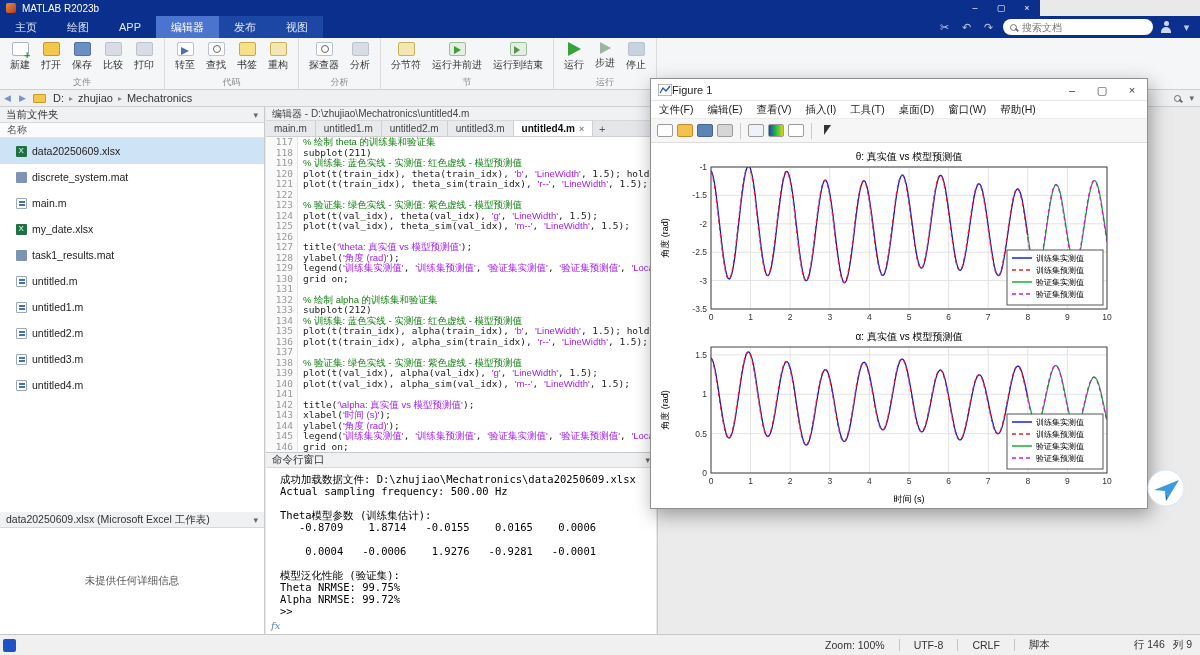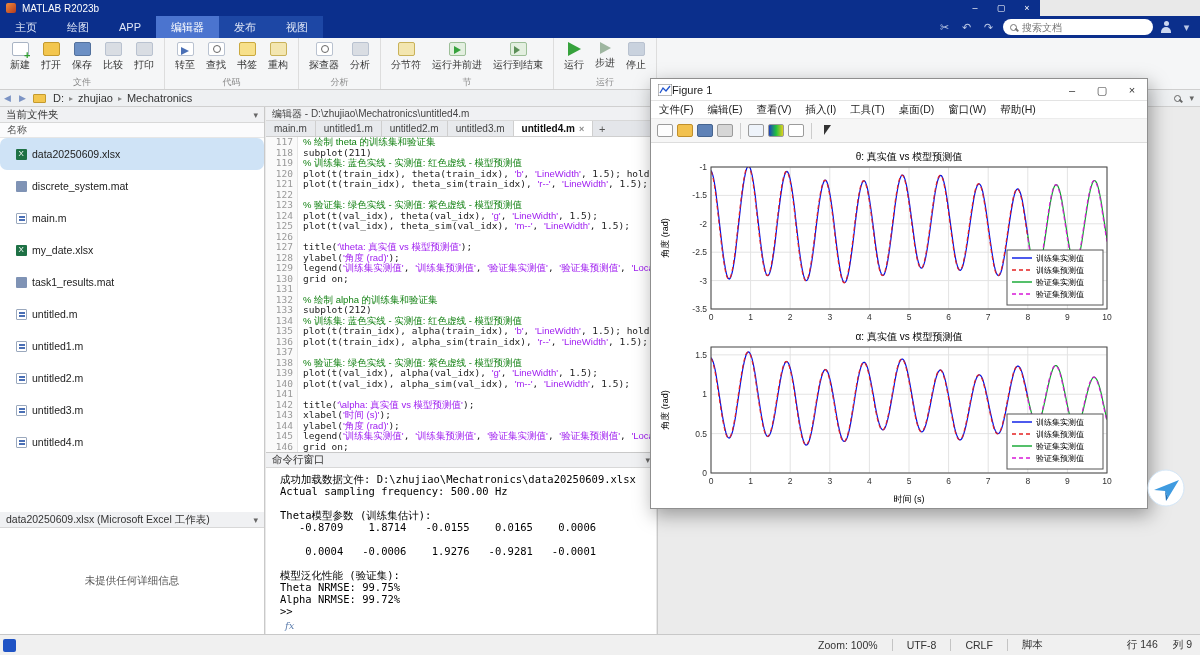--- a/index.html
+++ b/index.html
@@ -61,21 +61,21 @@
 .crumb-right{position:absolute;right:6px;display:flex;align-items:center;gap:8px;}
 .mag2{width:7px;height:7px;border:1.5px solid #666;border-radius:50%;position:relative;}
 .mag2::after{content:'';position:absolute;width:4px;height:1.5px;background:#666;transform:rotate(45deg);right:-3px;bottom:-1px;}
 .chev{color:#666;font-size:9px;}
 
 
 .leftpanel{position:absolute;left:0;top:107px;width:265px;height:527px;background:#fff;border-right:1px solid #c9c9c9;display:flex;flex-direction:column;z-index:2;}
 .panel-h{height:16px;background:#f0f1f3;border-bottom:1px solid #d8d8d8;display:flex;align-items:center;justify-content:space-between;padding:0 6px;font-size:10.5px;color:#333;flex:0 0 auto;}
 .col-h{height:15px;border-bottom:1px solid #e6e6e6;display:flex;align-items:center;padding:0 7px;font-size:10px;color:#555;background:#fbfbfc;flex:0 0 auto;}
 .filelist{flex:0 0 auto;}
-.frow{height:32px;display:flex;align-items:center;gap:5px;padding:0 4px 0 16px;font-size:10.5px;color:#222;white-space:nowrap;border-radius:7px;}
+.frow{height:26px;display:flex;align-items:center;gap:5px;padding:0 4px 0 16px;font-size:10.5px;color:#222;white-space:nowrap;}
 .frow.sel{background:#cfe3f6;}
 .fic{width:11px;height:11px;border-radius:1px;flex:0 0 auto;position:relative;}
 .fic-xlsx{background:#1e7145;}
 .fic-xlsx::after{content:'X';color:#fff;font-size:8px;position:absolute;left:2.5px;top:0.5px;}
 .fic-mat{background:#7f93b5;}
 .fic-m{background:#fff;border:1px solid #9aa8bd;}
 .fic-m::after{content:'';position:absolute;left:1.5px;top:2.5px;width:6px;height:1.5px;background:#4a6fb5;box-shadow:0 3px 0 #4a6fb5;}
 .fspacer{flex:1;}
 .dbody{height:106px;display:flex;align-items:center;justify-content:center;color:#555;font-size:10.5px;flex:0 0 auto;}
 
@@ -89,32 +89,32 @@
 .newtab{width:18px;display:flex;align-items:center;justify-content:center;color:#555;font-size:11px;}
 .codewrap{height:315px;display:flex;overflow:hidden;flex:0 0 auto;background:#fff;}
 .gutter{width:32px;background:#fafafa;border-right:1px solid #e6e6e6;text-align:right;padding-right:4px;color:#999;}
 .gutter div,.codebody div{height:10.5px;font:9.5px/10.5px "DejaVu Sans Mono","Liberation Mono",monospace;white-space:pre;}
 .codebody{flex:1;overflow:hidden;padding-left:5px;}
 .c-com{color:#118011;}
 .c-str{color:#a020f0;}
 .cmd-h{height:16px;background:#f0f1f3;border-top:1px solid #c9c9c9;border-bottom:1px solid #d8d8d8;display:flex;align-items:center;justify-content:space-between;padding:0 6px;font-size:10.5px;color:#333;flex:0 0 auto;}
 .cmdbody{flex:1;position:relative;background:#fff;padding:5px 2px 2px 14px;overflow:hidden;}
 .cmdbody div{font:10.5px/12px "DejaVu Sans Mono","Liberation Mono",monospace;white-space:pre;color:#000;}
-.fx{position:absolute;left:19px;bottom:3px;color:#5f7fae;font:italic 10px "DejaVu Serif","Liberation Serif",serif;}
+.fx{position:absolute;left:5px;bottom:3px;color:#5f7fae;font:italic 10px "DejaVu Serif","Liberation Serif",serif;}
 .prompt{font:10.5px/12px "DejaVu Sans Mono","Liberation Mono",monospace;}
 
 
 .rightcol{position:absolute;left:657px;top:107px;width:543px;height:527px;background:#ebebeb;border-left:1px solid #c9c9c9;z-index:1;}
 
 
 .statusbar{position:absolute;left:0;top:634px;width:1200px;height:21px;background:#f0f0f0;border-top:1px solid #c8c8c8;display:flex;align-items:center;z-index:5;font-size:10.5px;color:#333;}
 .sb-left-icon{width:13px;height:13px;background:#1f53c5;margin-left:3px;border-radius:2px;}
 .sb-right{position:absolute;right:8px;display:flex;align-items:center;gap:14px;}
 .sb-sep{width:1px;height:12px;background:#c4c4c4;}
-.sb-linecol{display:flex;gap:15px;margin-left:70px;}
+.sb-linecol{display:flex;gap:8px;margin-left:70px;}
 
 
 .figwin{position:absolute;left:650px;top:78px;width:498px;height:431px;background:#fff;border:1px solid #8f8f8f;box-shadow:3px 6px 18px rgba(0,0,0,.35);z-index:40;display:flex;flex-direction:column;}
 .fig-title{height:22px;background:#fff;border-bottom:1px solid #e3e3e3;display:flex;align-items:center;padding-left:7px;gap:0;font-size:11px;color:#222;flex:0 0 auto;}
 .fig-controls{position:absolute;right:0;top:0;display:flex;height:22px;}
 .fig-cbtn{width:30px;height:22px;display:flex;align-items:center;justify-content:center;color:#333;font-size:11px;}
 .fig-menu{height:18px;display:flex;align-items:center;gap:14px;padding:0 8px;font-size:10.5px;color:#222;border-bottom:1px solid #ececec;flex:0 0 auto;}
 .fig-toolbar{height:24px;display:flex;align-items:center;gap:4px;padding:0 6px;background:#f6f6f6;border-bottom:1px solid #ddd;flex:0 0 auto;}
 .ft{width:16px;height:13px;border:1px solid #9b9b9b;background:#fdfdfd;border-radius:2px;}
 .ft-open-file{background:#f2c14e;border-color:#c08f2b;}

